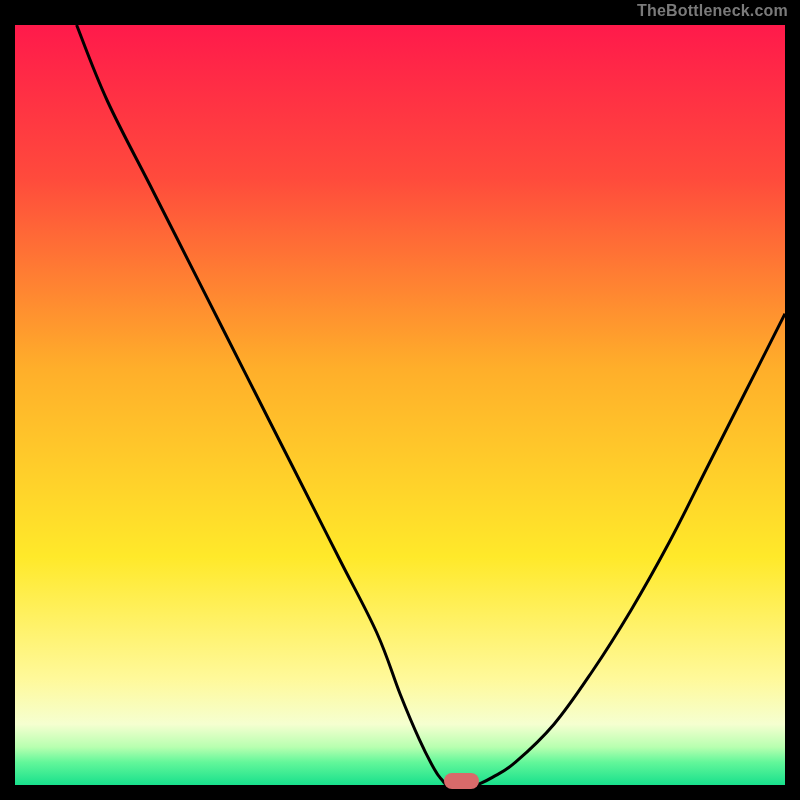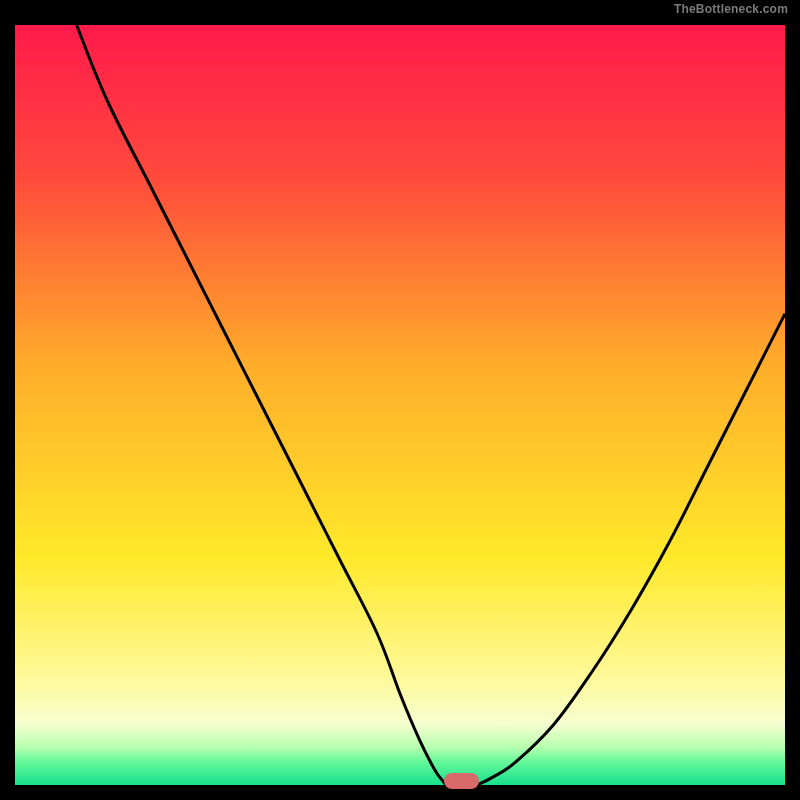--- a/index.html
+++ b/index.html
@@ -23,21 +23,21 @@
     left: 0;
     top: 0;
     width: 770px;
     height: 760px;
   }
   .watermark {
     position: absolute;
     top: 2px;
     right: 12px;
     font-family: Arial, Helvetica, sans-serif;
-    font-size: 12px;
+    font-size: 16px;
     font-weight: bold;
     color: #7a7a7a;
     letter-spacing: 0.2px;
   }
   .marker {
     position: absolute;
     border-radius: 8px;
   }
 </style>
 </head>

